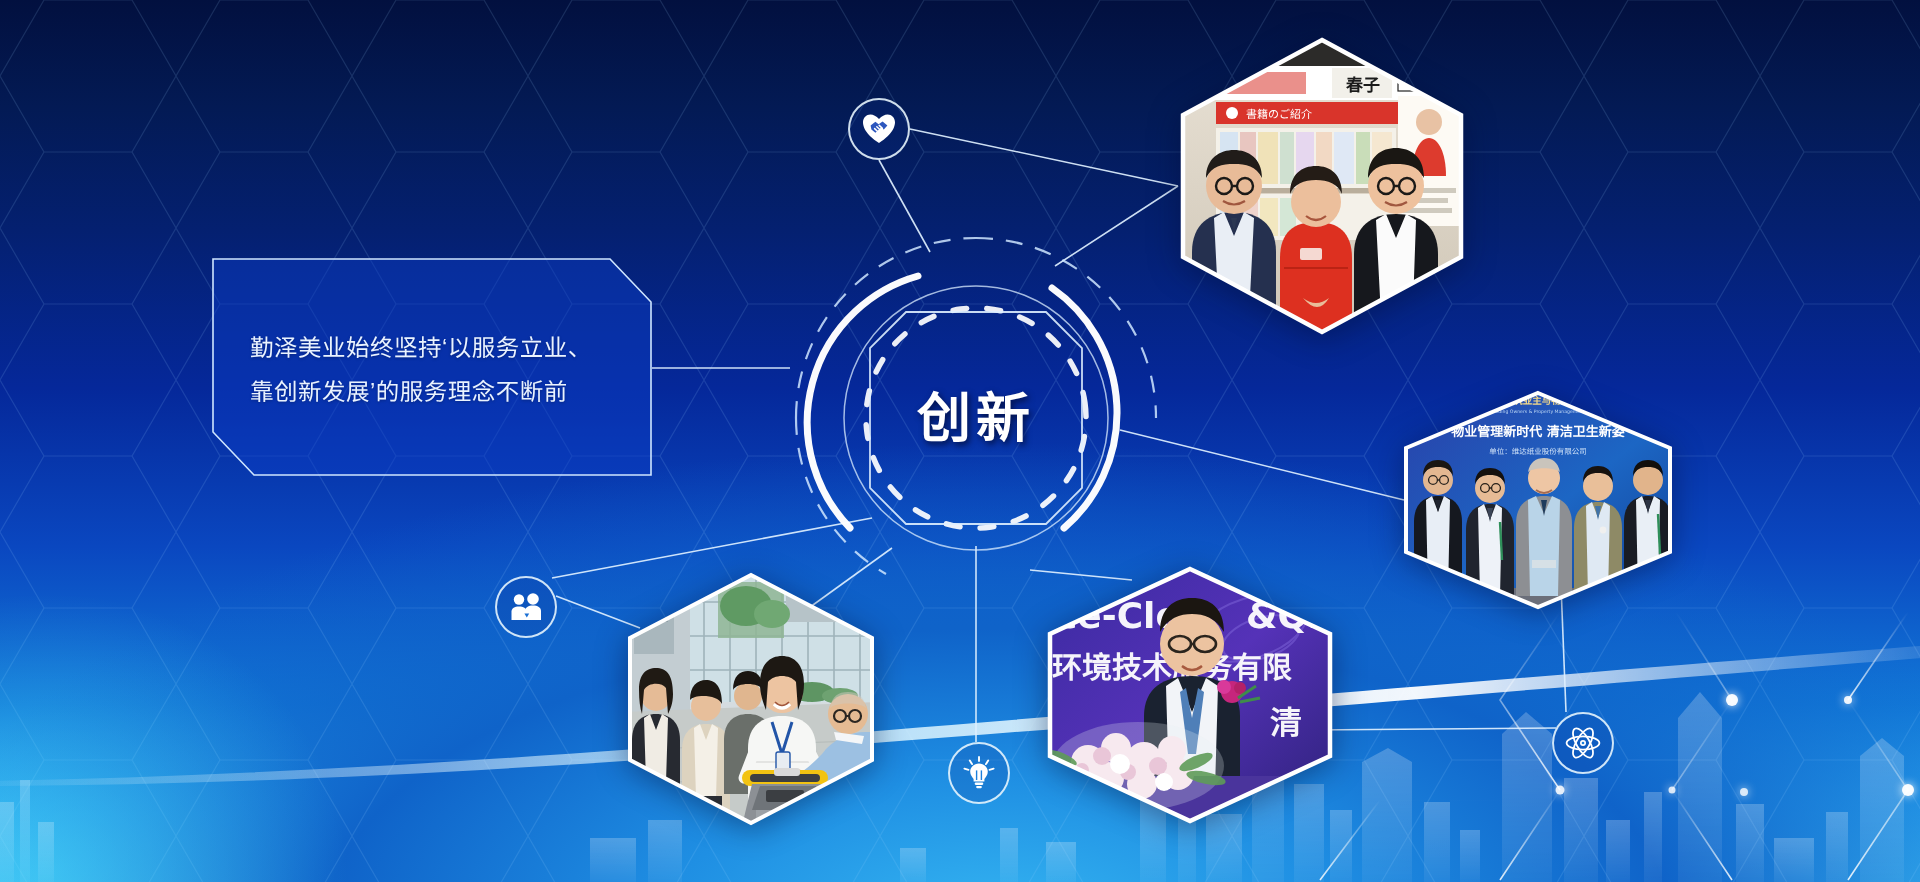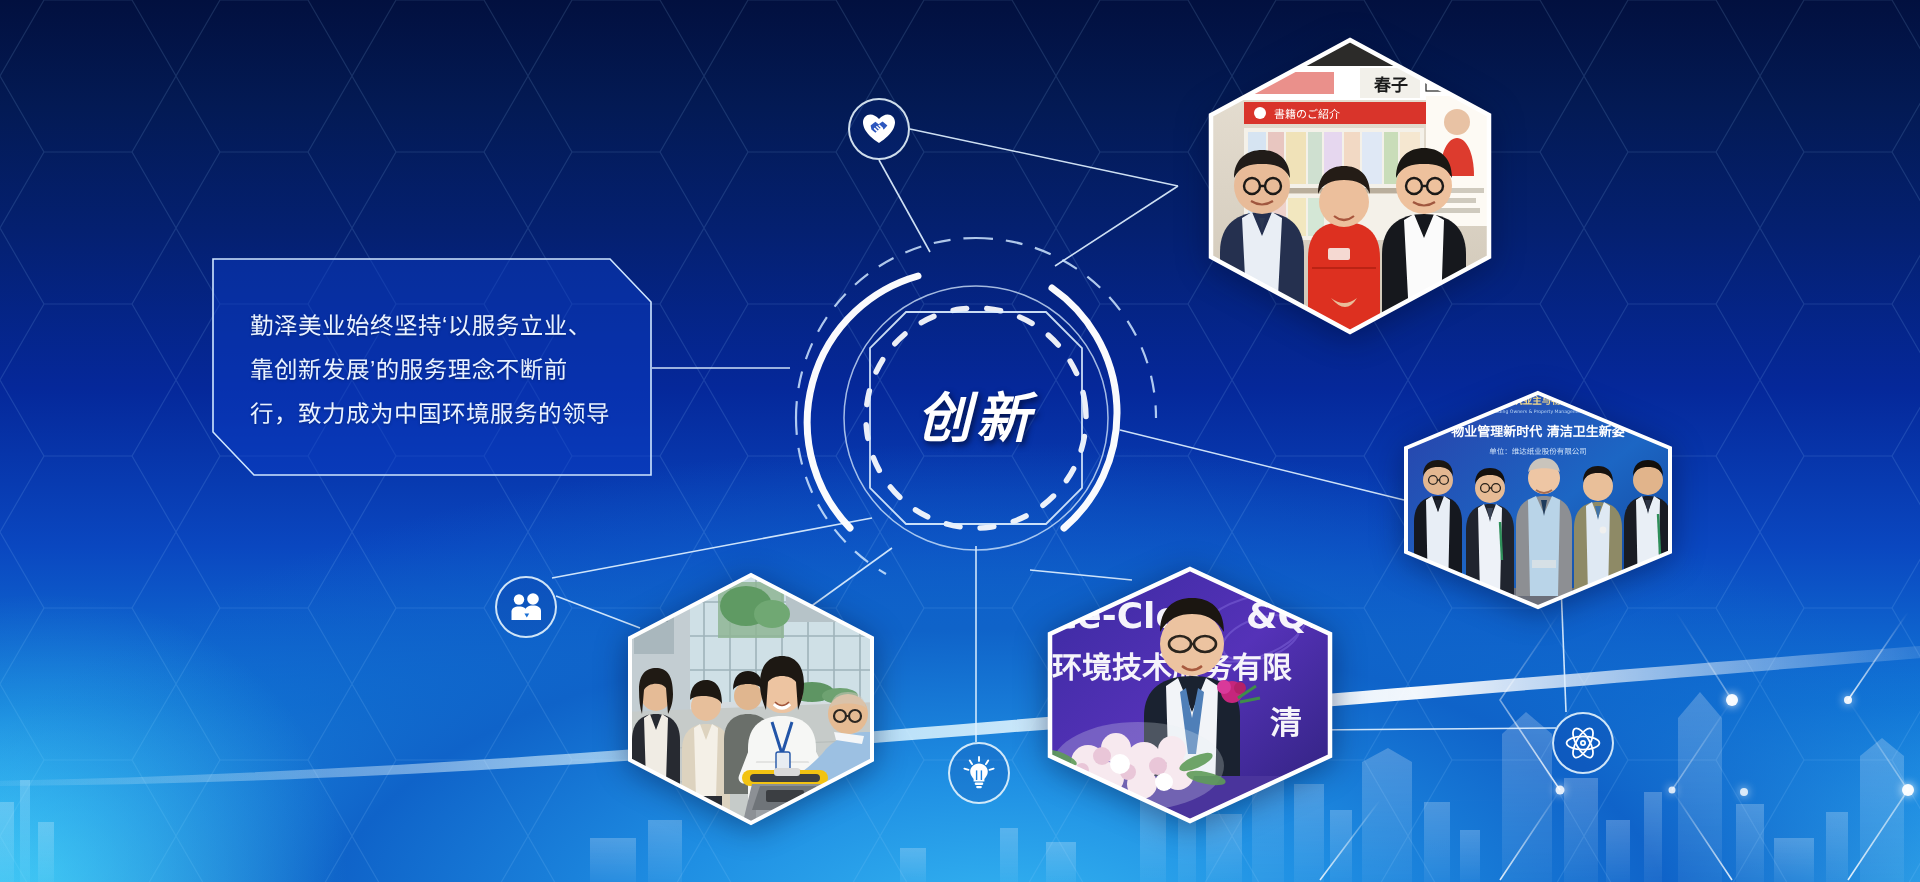--- a/index.html
+++ b/index.html
@@ -109,21 +109,20 @@
     left: 0; right: 0; top: 50%;
     transform: translateY(-50%);
     text-align: center;
     color: #ffffff;
     font-size: 54px;
     font-weight: bold;
     line-height: 63px;
     letter-spacing: 5px;
     text-shadow: 2px 3px 6px rgba(0,8,40,.75);
     z-index: 3;
-    font-style: italic;
   }
   .hub-label span { display: block; }
 
   
   .icon-node {
     position: absolute;
     width: 62px; height: 62px;
     border: 2px solid rgba(235,248,255,.88);
     border-radius: 50%;
     display: flex;
@@ -269,21 +268,20 @@
     </g>
   </svg>
 
   <div class="quote-panel">
     <svg class="frame" viewBox="0 0 440 218" preserveAspectRatio="none">
       <path d="M1 1 L398 1 L439 44 L439 217 L42 217 L1 174 Z" fill="rgba(11,62,198,.46)" stroke="#cfe6ff" stroke-width="1.6"></path>
     </svg>
     <div class="quote-text">
       <div>勤泽美业始终坚持‘以服务立业、</div>
       <div>靠创新发展’的服务理念不断前</div>
-      <div>行，致力成为中国环境服务的领导</div>
     </div>
   </div>
 
   <div class="hub">
     <svg viewBox="0 0 372 372">
 
       <g fill="none" stroke="#cfe6ff" stroke-width="2.2" opacity=".85">
         <path d="M186 6 A180 180 0 0 1 366 186" stroke-dasharray="17 13"></path>
         <path d="M6 186 A180 180 0 0 1 186 6" stroke-dasharray="17 13"></path>
         <path d="M6 186 A180 180 0 0 0 96 342" stroke-dasharray="17 13"></path>
@@ -355,21 +353,21 @@
       <g fill="none" stroke="#ffffff" stroke-width="1.8">
         <ellipse cx="18" cy="17" rx="16.4" ry="6.6"></ellipse>
         <ellipse cx="18" cy="17" rx="16.4" ry="6.6" transform="rotate(60 18 17)"></ellipse>
         <ellipse cx="18" cy="17" rx="16.4" ry="6.6" transform="rotate(120 18 17)"></ellipse>
       </g>
       <circle cx="18" cy="17" r="3" fill="#ffffff"></circle>
       <circle cx="18" cy="17" r="1.3" fill="#1c7fdc"></circle>
     </svg>
   </div>
 
-  <div class="hex-photo" style="left:1204px; top:36px; width:292px; height:300px;">
+  <div class="hex-photo" style="left:1176px; top:36px; width:292px; height:300px;">
     <svg viewBox="0 0 292 300" style="position:absolute;inset:0;">
       <defs>
         <clipPath id="hexA">
             <path d="M146 4 L285 79 L285 221 L146 296 L7 221 L7 79 Z"></path>
           </clipPath>
         <linearGradient id="shelfA" x1="0" y1="0" x2="0" y2="1">
           <stop offset="0%" stop-color="#e9e2d6"></stop>
             <stop offset="100%" stop-color="#cfc6b6"></stop>
         </linearGradient>
       </defs>

